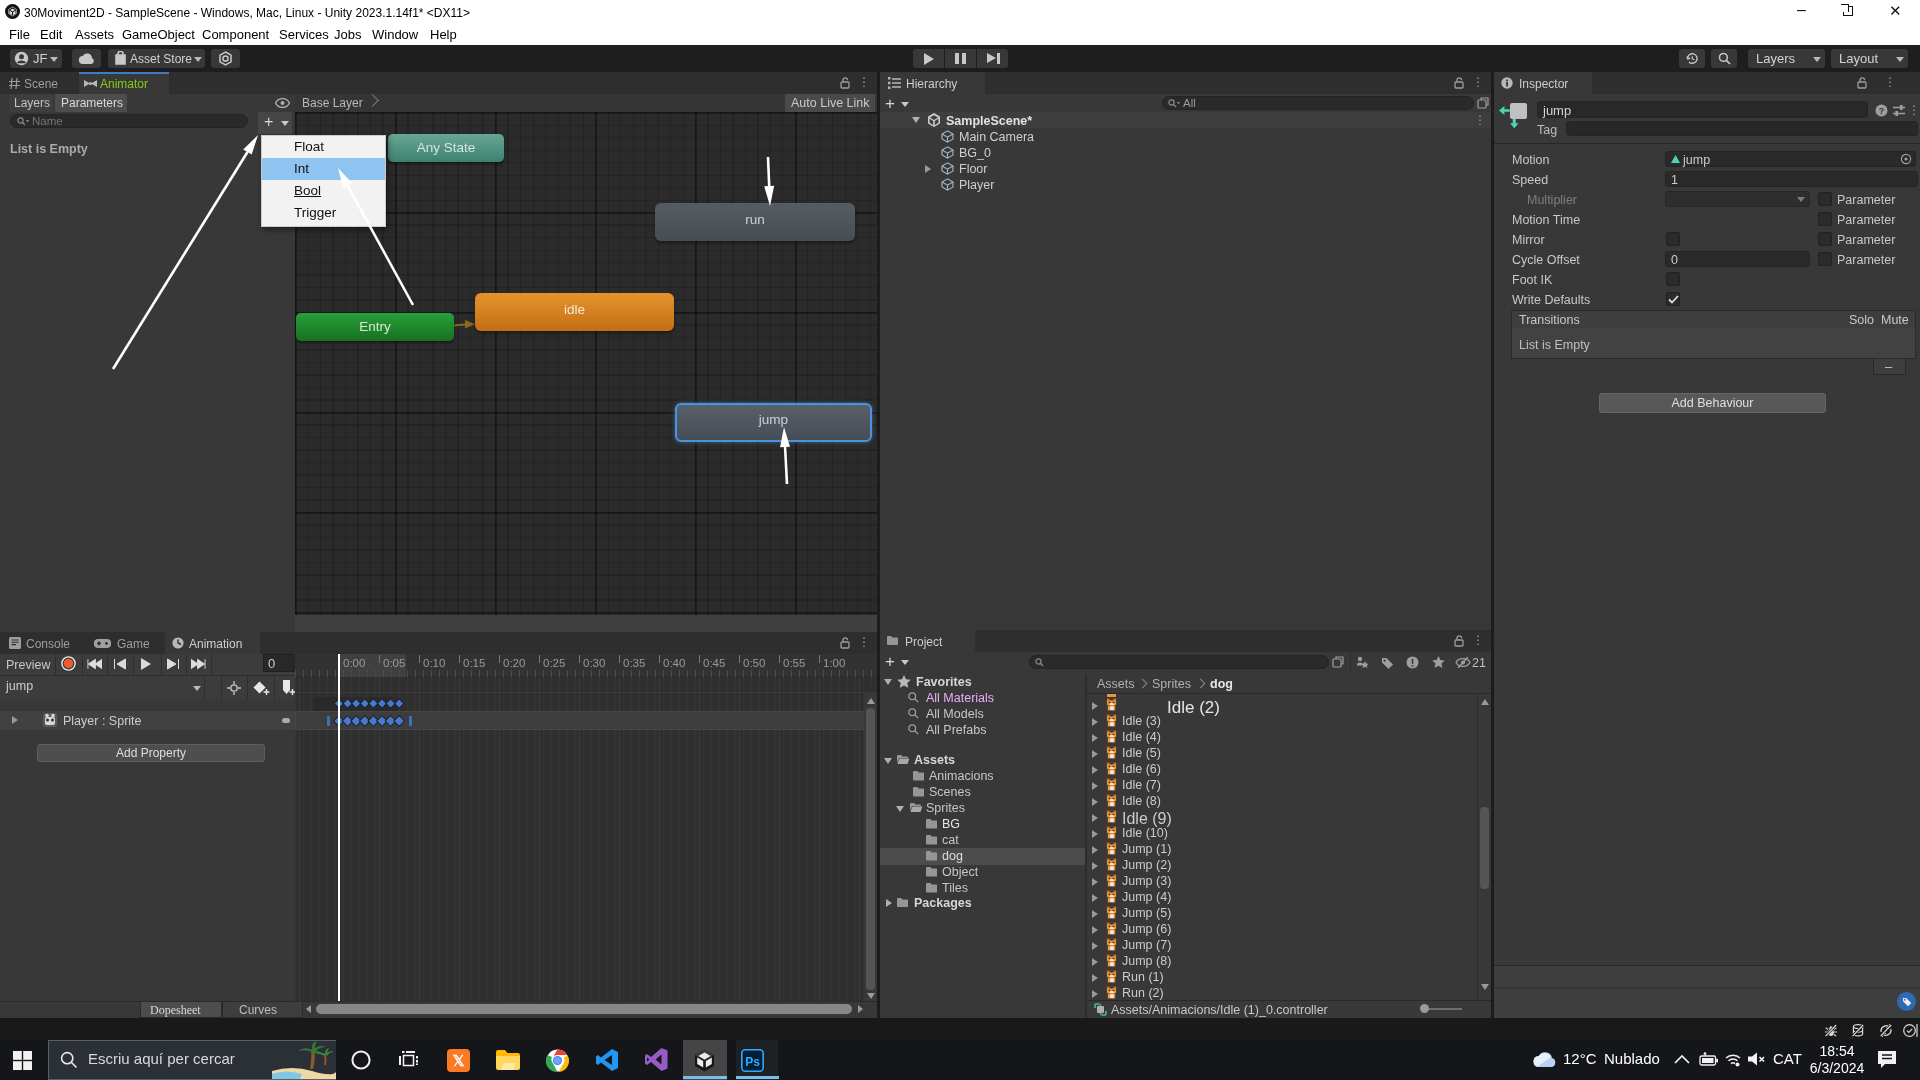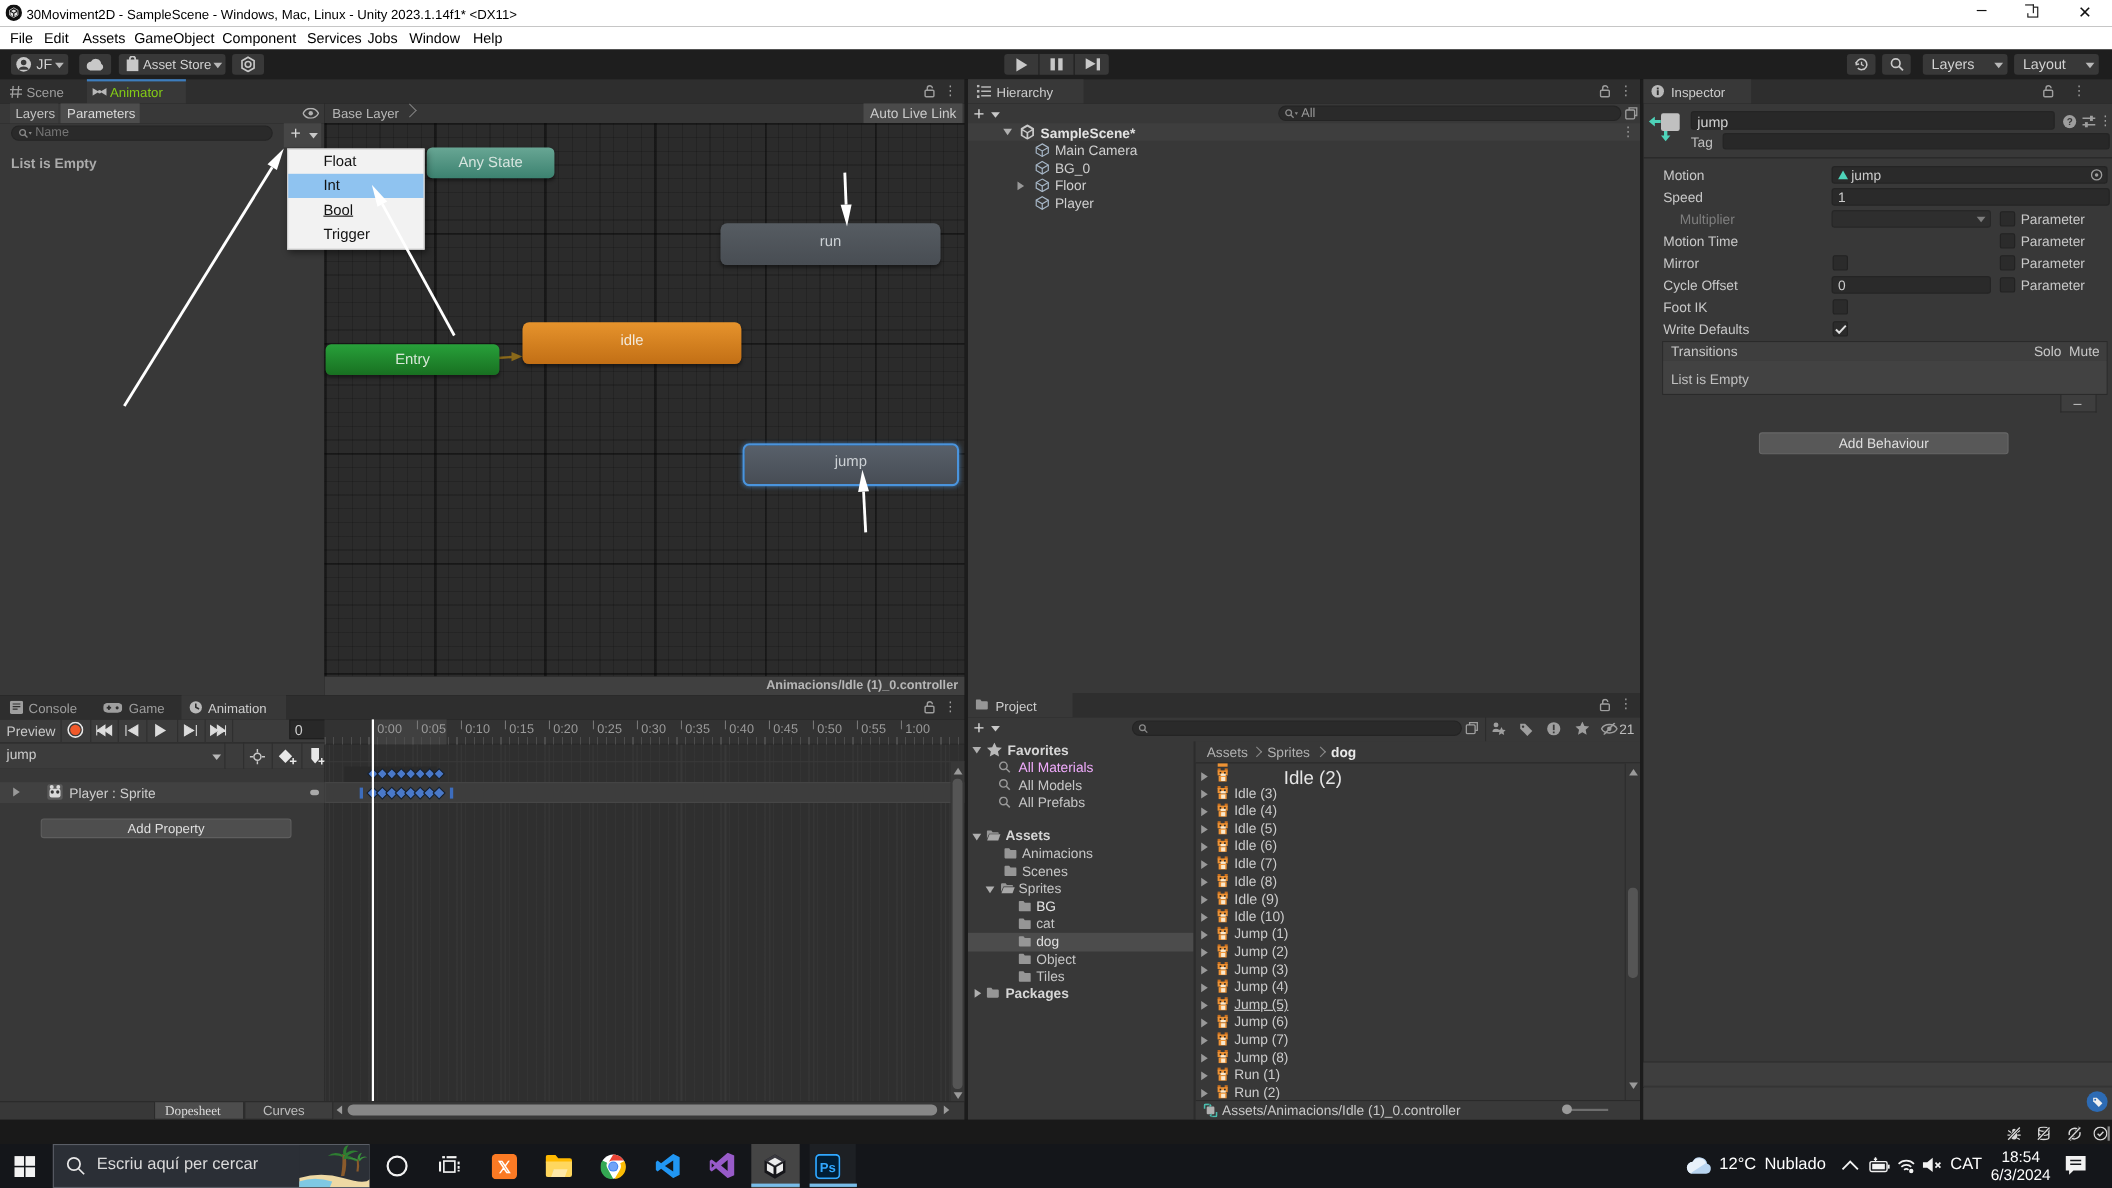--- a/index.html
+++ b/index.html
@@ -162,21 +162,20 @@
   <div class="abs" style="left:655px;top:203px;width:200px;height:38px;border-radius:6px;background:linear-gradient(#565c62,#484d53);box-shadow:0 2px 3px rgba(0,0,0,.4);"></div>
   <div class="txt" style="left:655px;top:212px;width:200px;text-align:center;font-size:13.5px;color:#ccd1d5;">run</div>
   <div class="abs" style="left:296px;top:313px;width:158px;height:28px;border-radius:5px;background:linear-gradient(#28a03a,#187021);box-shadow:0 2px 3px rgba(0,0,0,.4);"></div>
   <div class="txt" style="left:296px;top:319px;width:158px;text-align:center;font-size:13.5px;color:#d9e8d9;">Entry</div>
   <div class="abs" style="left:475px;top:293px;width:199px;height:38px;border-radius:6px;background:linear-gradient(#e6932c,#c26f15);box-shadow:0 2px 3px rgba(0,0,0,.4);"></div>
   <div class="txt" style="left:475px;top:302px;width:199px;text-align:center;font-size:13.5px;color:#f3e9da;">idle</div>
   <div class="abs" style="left:675px;top:403px;width:197px;height:39px;border-radius:6px;background:linear-gradient(#58606a,#474d55);border:2px solid #4a94dd;box-shadow:0 0 4px 0px rgba(80,155,230,.5);"></div>
   <div class="txt" style="left:675px;top:412px;width:197px;text-align:center;font-size:13.5px;color:#ccd1d5;">jump</div>
 
   <div class="abs" style="left:295px;top:615px;width:582px;height:17px;background:#404040;"></div>
-  <div class="txt" style="left:0;top:617px;width:871px;text-align:right;font-size:11.5px;font-weight:bold;color:#b6b6b6;">Animacions/Idle (1)_0.controller</div>
 
   <div class="tabstrip" style="left:0;top:632px;width:877px;height:22px;"></div>
   <svg class="abs" style="left:9px;top:637px;" width="12" height="12" viewBox="0 0 12 12">
       <rect x="0" y="0" width="12" height="12" rx="1.5" fill="#9e9e9e"></rect>
       <path d="M2.5 3 h7 M2.5 5.3 h7 M2.5 7.6 h4.5" stroke="#2e2e2e" stroke-width="1.1"></path>
     </svg>
   <div class="txt" style="left:26px;top:637px;font-size:12px;color:#9e9e9e;">Console</div>
   <svg class="abs" style="left:94px;top:639px;" width="17" height="10" viewBox="0 0 17 10">
       <path d="M4 0 h9 a4.5 4.5 0 0 1 0 9 h-9 a4.5 4.5 0 0 1 0 -9z" fill="#9e9e9e"></path>
       <circle cx="12.5" cy="4.5" r="1.4" fill="#2e2e2e"></circle>
@@ -579,21 +578,21 @@
   <div class="txt" style="left:1122px;top:778px;font-size:12.5px;color:#cbcbcb;">Idle (7)</div>
   <div class="abs" style="left:1092px;top:798px;border-left:6px solid #999;border-top:4px solid transparent;border-bottom:4px solid transparent;"></div>
   <svg class="abs" style="left:1106px;top:794px;" width="11" height="13" viewBox="0 0 12 13">
       <use href="#fox"></use>
     </svg>
   <div class="txt" style="left:1122px;top:794px;font-size:12.5px;color:#cbcbcb;">Idle (8)</div>
   <div class="abs" style="left:1092px;top:814px;border-left:6px solid #999;border-top:4px solid transparent;border-bottom:4px solid transparent;"></div>
   <svg class="abs" style="left:1106px;top:810px;" width="11" height="13" viewBox="0 0 12 13">
       <use href="#fox"></use>
     </svg>
-  <div class="txt" style="left:1122px;top:810px;font-size:13px;color:#cbcbcb;">Idle (9)</div>
+  <div class="txt" style="left:1122px;top:810px;font-size:16px;color:#cbcbcb;">Idle (9)</div>
   <div class="abs" style="left:1092px;top:830px;border-left:6px solid #999;border-top:4px solid transparent;border-bottom:4px solid transparent;"></div>
   <svg class="abs" style="left:1106px;top:826px;" width="11" height="13" viewBox="0 0 12 13">
       <use href="#fox"></use>
     </svg>
   <div class="txt" style="left:1122px;top:826px;font-size:12.5px;color:#cbcbcb;">Idle (10)</div>
   <div class="abs" style="left:1092px;top:846px;border-left:6px solid #999;border-top:4px solid transparent;border-bottom:4px solid transparent;"></div>
   <svg class="abs" style="left:1106px;top:842px;" width="11" height="13" viewBox="0 0 12 13">
       <use href="#fox"></use>
     </svg>
   <div class="txt" style="left:1122px;top:842px;font-size:12.5px;color:#cbcbcb;">Jump (1)</div>
@@ -609,21 +608,21 @@
   <div class="txt" style="left:1122px;top:874px;font-size:12.5px;color:#cbcbcb;">Jump (3)</div>
   <div class="abs" style="left:1092px;top:894px;border-left:6px solid #999;border-top:4px solid transparent;border-bottom:4px solid transparent;"></div>
   <svg class="abs" style="left:1106px;top:890px;" width="11" height="13" viewBox="0 0 12 13">
       <use href="#fox"></use>
     </svg>
   <div class="txt" style="left:1122px;top:890px;font-size:12.5px;color:#cbcbcb;">Jump (4)</div>
   <div class="abs" style="left:1092px;top:910px;border-left:6px solid #999;border-top:4px solid transparent;border-bottom:4px solid transparent;"></div>
   <svg class="abs" style="left:1106px;top:906px;" width="11" height="13" viewBox="0 0 12 13">
       <use href="#fox"></use>
     </svg>
-  <div class="txt" style="left:1122px;top:906px;font-size:12.5px;color:#cbcbcb;text-decoration:underline;">Jump (5)</div>
+  <div class="txt" style="left:1122px;top:906px;font-size:12.5px;color:#cbcbcb;">Jump (5)</div>
   <div class="abs" style="left:1092px;top:926px;border-left:6px solid #999;border-top:4px solid transparent;border-bottom:4px solid transparent;"></div>
   <svg class="abs" style="left:1106px;top:922px;" width="11" height="13" viewBox="0 0 12 13">
       <use href="#fox"></use>
     </svg>
   <div class="txt" style="left:1122px;top:922px;font-size:12.5px;color:#cbcbcb;">Jump (6)</div>
   <div class="abs" style="left:1092px;top:942px;border-left:6px solid #999;border-top:4px solid transparent;border-bottom:4px solid transparent;"></div>
   <svg class="abs" style="left:1106px;top:938px;" width="11" height="13" viewBox="0 0 12 13">
       <use href="#fox"></use>
     </svg>
   <div class="txt" style="left:1122px;top:938px;font-size:12.5px;color:#cbcbcb;">Jump (7)</div>

